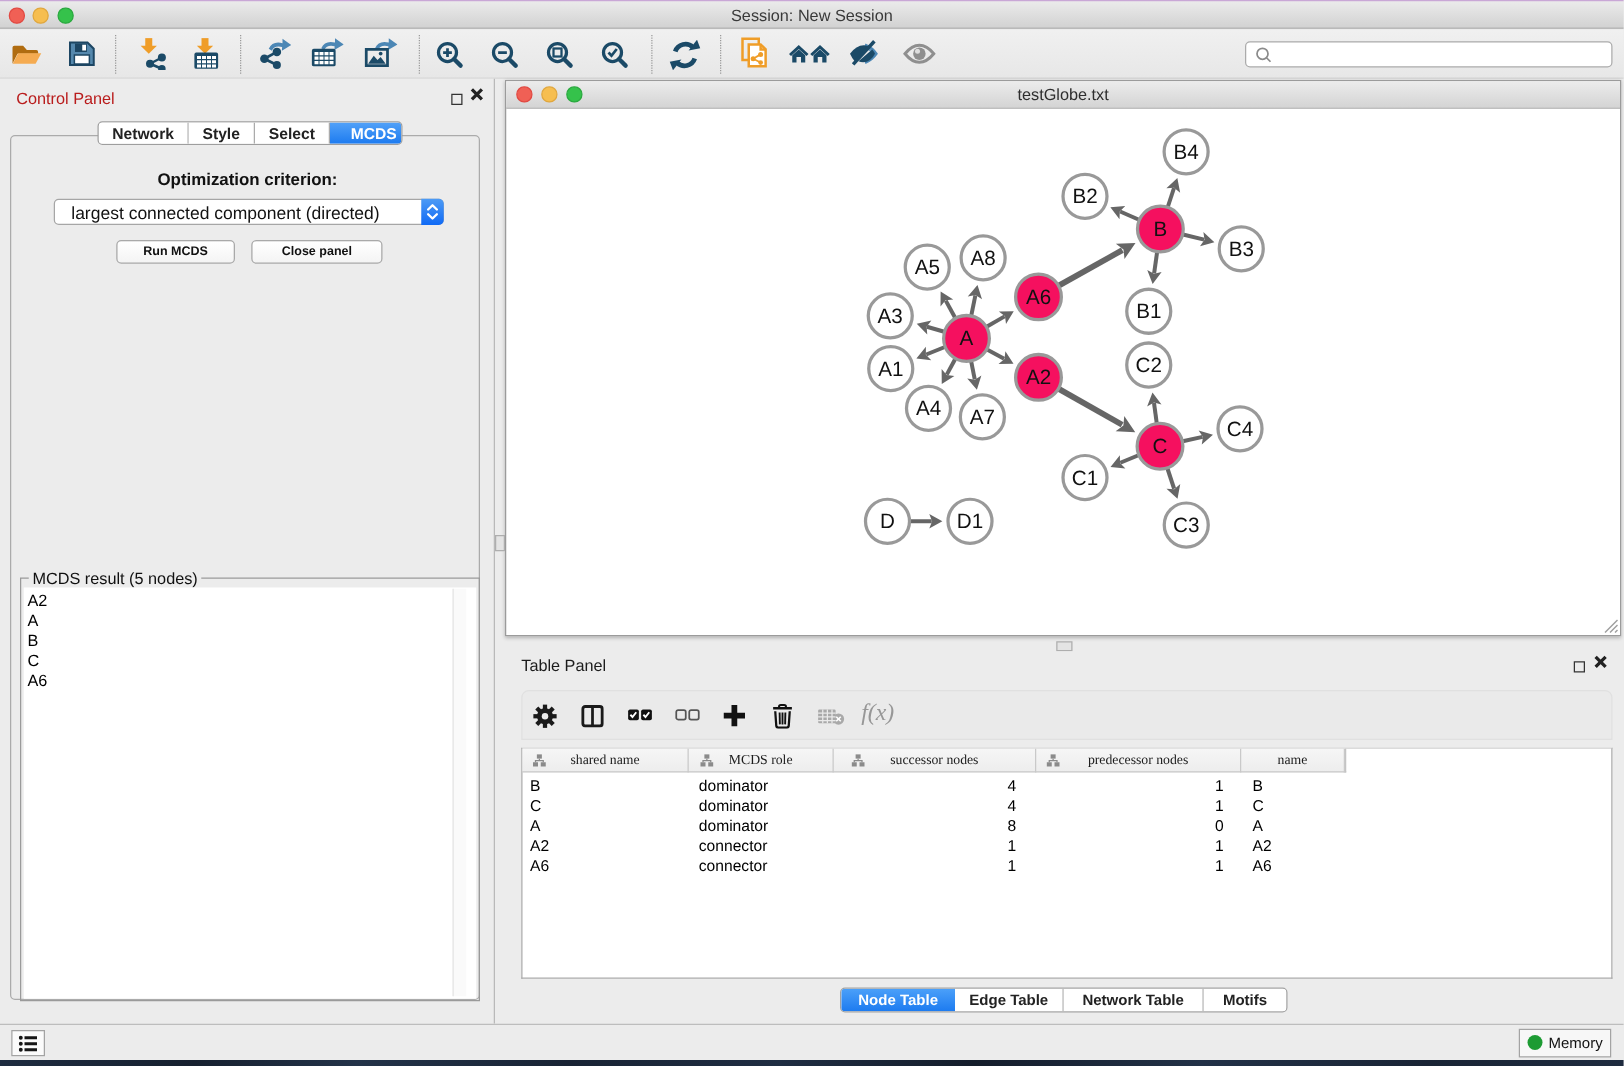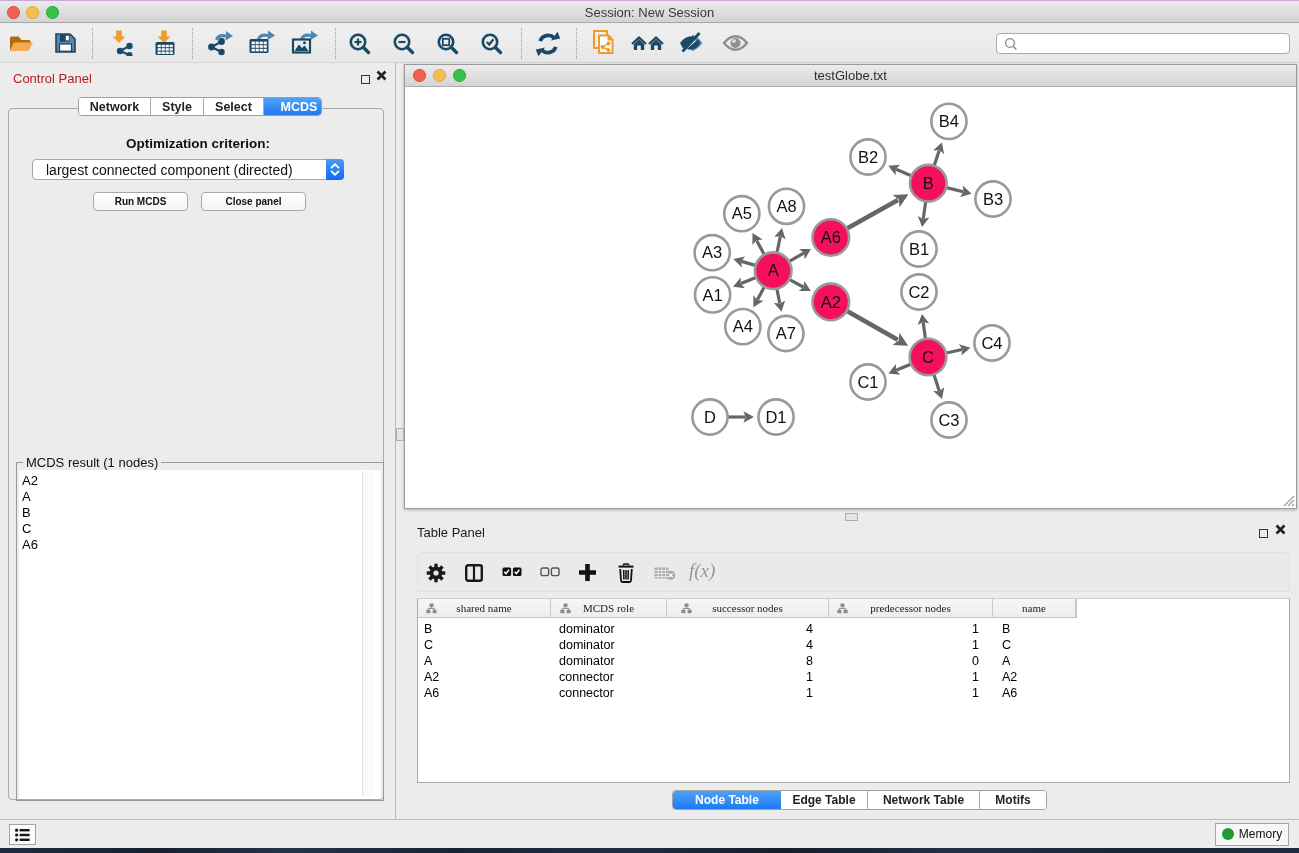--- a/index.html
+++ b/index.html
@@ -19,21 +19,21 @@
 #cpanel{left:0;top:63px;width:396px;height:756px;background:#ececec;border-right:1px solid #b9b9b9;}
 #cpanel .hdr{position:absolute;left:13px;top:8px;font-size:13px;color:#b91c1c;}
 .sqico{position:absolute;width:9px;height:9px;border:1.6px solid #333;}
 .xico{position:absolute;font-size:12px;font-weight:bold;color:#222;}
 .tabbar{position:absolute;z-index:3;display:flex;height:19px;border:1px solid #9e9e9e;border-radius:4px;background:#fff;overflow:hidden;}
 .tabbar .tab{height:100%;display:flex;align-items:center;justify-content:center;font-size:12.5px;font-weight:bold;color:#222;border-right:1px solid #ababab;background:#fff;}
 .tabbar .tab:last-child{border-right:none;padding-left:13px;}
 .tabbar .sel{background:linear-gradient(#51a1f8,#1d7bf0);color:#fff;border-right:none;}
 #cpbox{position:absolute;left:8px;top:45px;width:376px;height:692px;border:1px solid #ababab;border-radius:4px;}
 #optlabel{position:absolute;left:0;width:396px;top:73px;text-align:center;font-size:13.5px;font-weight:bold;color:#111;}
-#dropdown{position:absolute;left:32px;top:96px;width:312px;height:21px;background:#fff;border:1px solid #a6a6a6;border-radius:4px;}
+#dropdown{position:absolute;left:43px;top:96px;width:312px;height:21px;background:#fff;border:1px solid #a6a6a6;border-radius:4px;}
 #dropdown .txt{position:absolute;left:13px;top:2px;font-size:14px;color:#111;}
 #dropdown .step{position:absolute;right:-1px;top:-1px;width:18px;height:21px;border-radius:0 4px 4px 0;background:linear-gradient(#4d9bf5,#106af5);}
 .btn{position:absolute;height:19px;background:linear-gradient(#ffffff,#f4f4f4);border:1px solid #a9a9a9;border-radius:4px;text-align:center;font-size:10px;font-weight:bold;color:#111;line-height:17px;}
 #groupbox{position:absolute;left:16px;top:399px;width:368px;height:339px;border:1px solid #9a9a9a;}
 #grouplabel{position:absolute;left:23px;top:392px;background:#ececec;padding:0 3px;font-size:13px;color:#111;}
 #listbox{position:absolute;left:19px;top:407px;width:362px;height:329px;background:#fff;padding-top:3px;}
 #listbox .it{padding-left:3px;height:16px;line-height:16px;font-size:13px;color:#000;}
 #listscroll{position:absolute;left:362px;top:408px;width:11px;height:326px;background:#fafafa;border-left:1px solid #e3e3e3;}
 
 #netframe{left:404px;top:64px;width:893px;height:445px;background:#fff;border:1px solid #9b9b9b;box-shadow:0 1px 3px rgba(0,0,0,.25);}
@@ -240,21 +240,21 @@
   <div id="dropdown">
     <div class="txt">largest connected component (directed)</div>
     <div class="step"><svg width="18" height="21" viewBox="0 0 18 21">
           <path d="M5.5,8.6 L9,5.2 L12.5,8.6" fill="none" stroke="#fff" stroke-width="1.9" stroke-linecap="round" stroke-linejoin="round"></path>
           <path d="M5.5,12.4 L9,15.8 L12.5,12.4" fill="none" stroke="#fff" stroke-width="1.9" stroke-linecap="round" stroke-linejoin="round"></path>
         </svg></div>
   </div>
   <div class="btn" style="left:93px;top:129px;width:95px;">Run MCDS</div>
   <div class="btn" style="left:201px;top:129px;width:105px;">Close panel</div>
   <div id="groupbox"></div>
-  <div id="grouplabel">MCDS result (1 nodes)</div>
+  <div id="grouplabel">MCDS result (5 nodes)</div>
   <div id="listbox">
     <div class="it">A2</div>
       <div class="it">A</div>
       <div class="it">B</div>
       <div class="it">C</div>
       <div class="it">A6</div>
   </div>
   <div id="listscroll"></div>
 </div>
 
@@ -493,21 +493,21 @@
     <div class="td" style="left:300px;top:70px;width:95px;text-align:right;">1</div>
     <div class="td" style="left:466px;top:70px;width:95px;text-align:right;">1</div>
     <div class="td" style="left:584px;top:70px;">A2</div>
     <div class="td" style="left:6px;top:86px;">A6</div>
     <div class="td" style="left:141px;top:86px;">connector</div>
     <div class="td" style="left:300px;top:86px;width:95px;text-align:right;">1</div>
     <div class="td" style="left:466px;top:86px;width:95px;text-align:right;">1</div>
     <div class="td" style="left:584px;top:86px;">A6</div>
   </div>
   <div class="btabs" style="left:275px;top:269px;">
-    <div class="tab sel" style="width:108px;">Node Table</div>
+    <div class="tab sel" style="width:91px;">Node Table</div>
     <div class="tab" style="width:87px;">Edge Table</div>
     <div class="tab" style="width:112px;">Network Table</div>
     <div class="tab" style="width:66px;">Motifs</div>
   </div>
 </div>
 
 <div id="statusbar" class="abs">
   <div id="lstbtn">
       <svg width="15" height="14" viewBox="0 0 15 14" style="position:absolute;left:5px;top:3px;">
         <g fill="#161616">

